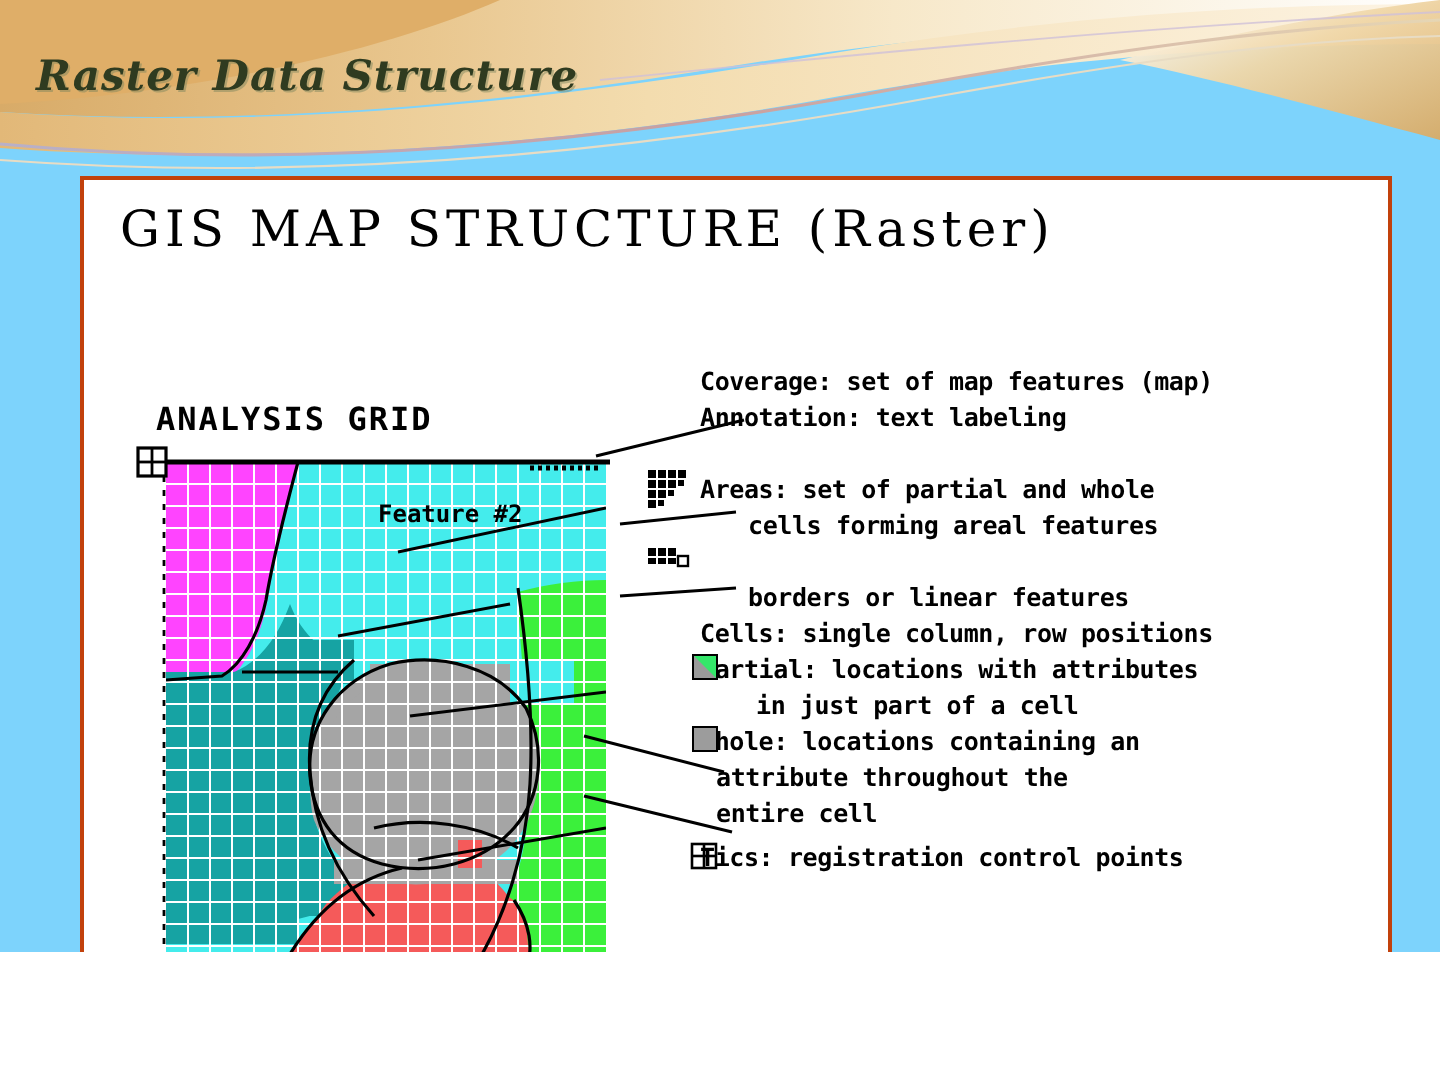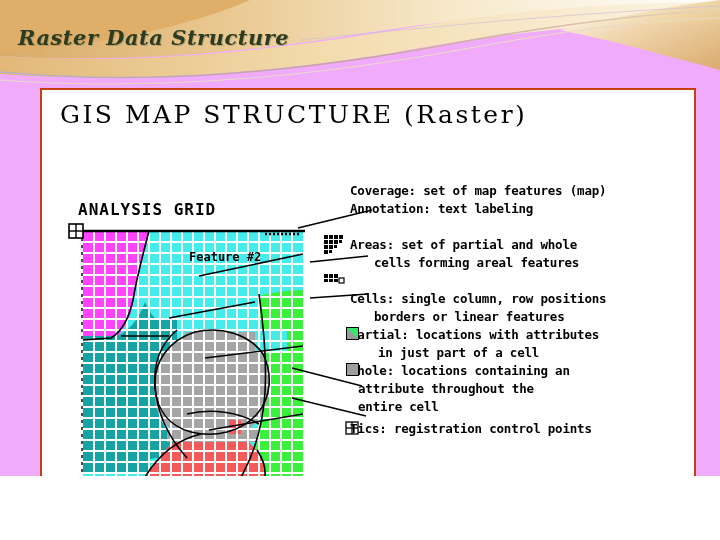--- a/index.html
+++ b/index.html
@@ -8,21 +8,21 @@
     width: 720px; height: 540px;
     overflow: hidden;
     background: #ffffff;
     font-family: "DejaVu Sans Mono", monospace;
   }
 
   #slide {
     position: relative;
     width: 720px;
     height: 476px;
-    background: #f0abfc;
+    background: #7dd3fc;
     overflow: hidden;
   }
 
   
   #header-decor {
     position: absolute;
     left: 0; top: 0;
     width: 720px; height: 95px;
     overflow: hidden;
     pointer-events: none;
@@ -422,25 +422,25 @@
               <rect x="10" y="0" width="4" height="4"></rect>
               <rect x="0" y="5" width="4" height="3"></rect>
               <rect x="5" y="5" width="4" height="3"></rect>
               <rect x="10" y="5" width="4" height="3"></rect>
             </g>
             <rect x="15" y="4" width="5" height="5" fill="none" stroke="#000000" stroke-width="1.2"></rect>
           </svg>
         </div>
       </div>
       <div class="legend-row">
+        <div class="legend-text indent-a">borders or linear features</div>
+      </div>
+
+      <div class="legend-row">
         <div class="legend-text indent-d">Cells: single column, row positions</div>
-      </div>
-
-      <div class="legend-row">
-        <div class="legend-text indent-a">borders or linear features</div>
       </div>
 
       <div class="legend-row">
         <div class="legend-icon-slot">
           <div class="sw-partial icon-partial"></div>
         </div>
         <div class="legend-text">Partial: locations with attributes</div>
       </div>
       <div class="legend-row">
         <div class="legend-text indent-b">in just part of a cell</div>

